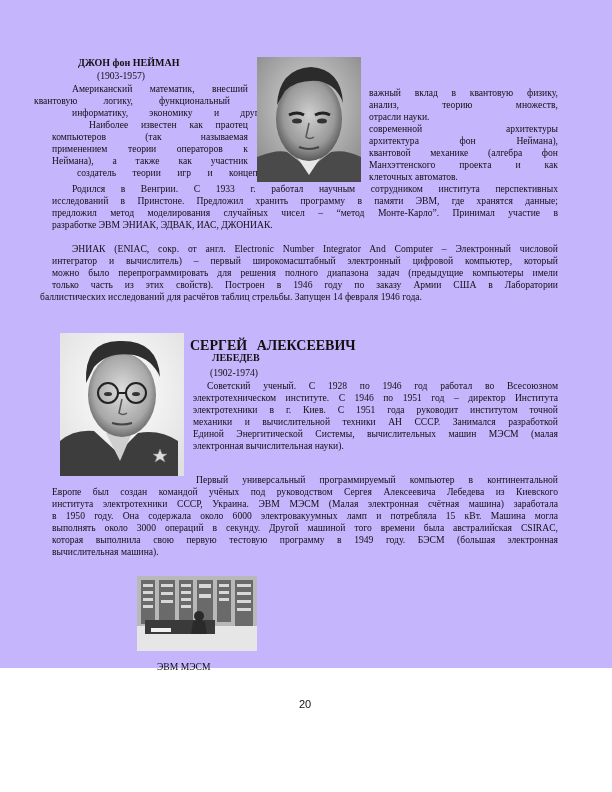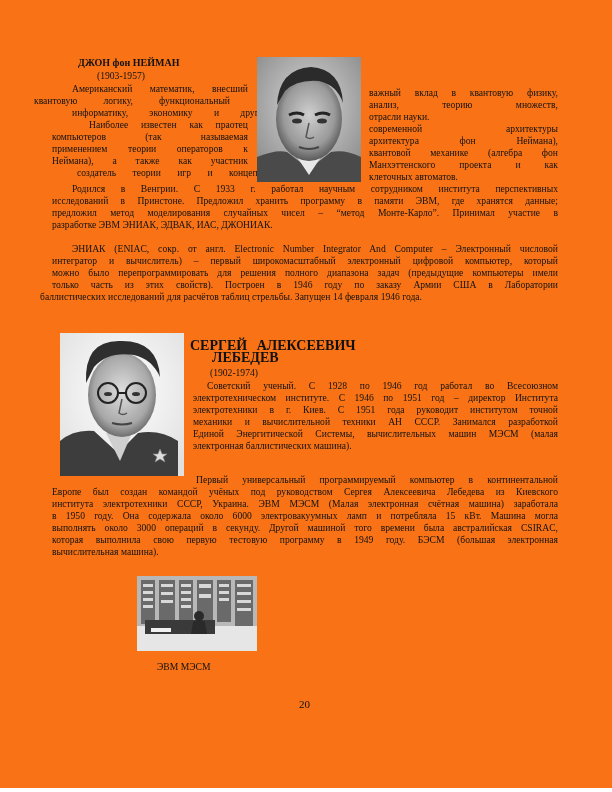--- a/index.html
+++ b/index.html
@@ -1,25 +1,25 @@
 <!DOCTYPE html>
 <html><head>
 <meta charset="utf-8">
 <style>
   html, body { margin: 0; padding: 0; background: #ffffff; }
   body { width: 612px; height: 792px; position: relative; overflow: hidden;
          font-family: "Liberation Serif", "DejaVu Serif", serif; color: #111; }
-  .page { position: absolute; left: 0; top: 0; width: 612px; height: 788px; background: #f97316; }
+  .page { position: absolute; left: 0; top: 0; width: 612px; height: 668px; background: #c4b5fd; }
   .abs { position: absolute; }
   .t { font-size: 9.6px; line-height: 11.9px; white-space: nowrap; }
   .bold { font-weight: bold; }
   .photo { background: #888; overflow: hidden; }
   .line { position: absolute; white-space: nowrap; }
   .jl { position: absolute; text-align: justify; text-align-last: justify; white-space: normal; }
-  .pagenum { font-family: Liberation Serif, serif; font-size: 11px; }
+  .pagenum { font-family: Liberation Sans, sans-serif; font-size: 11px; }
 </style>
 </head>
 <body>
 
 <div class="page">
 
   <div class="abs t bold" style="left:78px; top:57px; font-size:10px;">ДЖОН фон НЕЙМАН</div>
   <div class="abs t" style="left:97px; top:70px;">(1903-1957)</div>
 
   <div class="t">
@@ -109,30 +109,30 @@
       <line x1="58" y1="60" x2="66" y2="60" stroke="#222" stroke-width="2"></line>
       <ellipse cx="48" cy="61" rx="4" ry="2" fill="#333"></ellipse>
       <ellipse cx="76" cy="61" rx="4" ry="2" fill="#333"></ellipse>
       <path d="M62 66 L59 80 Q63 83 67 80" stroke="#555" stroke-width="1.5" fill="none"></path>
       <path d="M52 90 Q62 93 72 90" stroke="#444" stroke-width="2" fill="none"></path>
       <polygon points="100,116 102,121 107,121 103,124 105,129 100,126 95,129 97,124 93,121 98,121" fill="#ddd" stroke="#888" stroke-width="0.6"></polygon>
     </svg>
   </div>
 
   <div class="abs t bold" style="left:190px; top:340px; font-size:14px; word-spacing:6px;">СЕРГЕЙ АЛЕКСЕЕВИЧ</div>
-  <div class="abs t bold" style="left:212px; top:352px; font-size:14px;">ЛЕБЕДЕВ</div>
+  <div class="abs t bold" style="left:212px; top:352px; font-size:10px;">ЛЕБЕДЕВ</div>
   <div class="abs t" style="left:210px; top:367px;">(1902-1974)</div>
 
   <div class="t">
     <div class="jl" style="left:207px; top:380px; width:351px;">Советский ученый. С 1928 по 1946 год работал во Всесоюзном</div>
     <div class="jl" style="left:193px; top:392px; width:365px;">электротехническом институте. С 1946 по 1951 год – директор Института</div>
     <div class="jl" style="left:193px; top:404px; width:365px;">электротехники в г. Киев. С 1951 года руководит институтом точной</div>
     <div class="jl" style="left:193px; top:416px; width:365px;">механики и вычислительной техники АН СССР. Занимался разработкой</div>
     <div class="jl" style="left:193px; top:428px; width:365px;">Единой Энергитической Системы, вычислительных машин МЭСМ (малая</div>
-    <div class="line" style="left:193px; top:440px;">электронная баллистических машина).</div>
+    <div class="line" style="left:193px; top:440px;">электронная вычислительная науки).</div>
   </div>
 
   <div class="t">
     <div class="jl" style="left:196px; top:474px; width:362px;">Первый универсальный программируемый компьютер в континентальной</div>
     <div class="jl" style="left:52px; top:486px; width:506px;">Европе был создан командой учёных под руководством Сергея Алексеевича Лебедева из Киевского</div>
     <div class="jl" style="left:52px; top:498px; width:506px;">института электротехники СССР, Украина. ЭВМ МЭСМ (Малая электронная счётная машина) заработала</div>
     <div class="jl" style="left:52px; top:510px; width:506px;">в 1950 году. Она содержала около 6000 электровакуумных ламп и потребляла 15 кВт. Машина могла</div>
     <div class="jl" style="left:52px; top:522px; width:506px;">выполнять около 3000 операций в секунду. Другой машиной того времени была австралийская CSIRAC,</div>
     <div class="jl" style="left:52px; top:534px; width:506px;">которая выполнила свою первую тестовую программу в 1949 году. БЭСМ (большая электронная</div>
     <div class="line" style="left:52px; top:546px;">вычислительная машина).</div>

